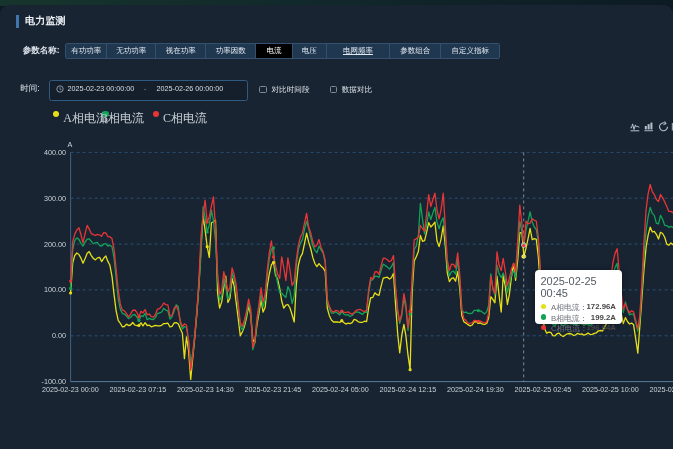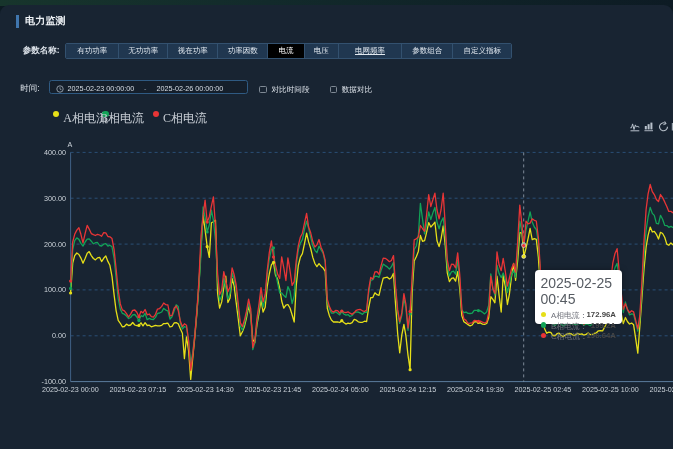--- a/index.html
+++ b/index.html
@@ -6,46 +6,46 @@
 #stage{position:relative;width:673px;height:449px;}
 #topstrip{position:absolute;left:0;top:0;width:673px;height:6px;background:linear-gradient(90deg,#17352c 0%,#122a2b 40%,#0d1b24 100%);}
 #panel{position:absolute;left:0;top:5px;width:673px;height:444px;background:#182432;border-radius:9px 9px 0 0;}
 #tbar{position:absolute;left:15.5px;top:15px;width:3.6px;height:13px;background:#4076ae;}
 #title{position:absolute;left:25px;top:14px;font-size:10px;font-weight:bold;color:#eef2f6;letter-spacing:0.2px;}
 .lab{position:absolute;font-size:8.5px;color:#dde3ea;white-space:nowrap;}
 #btns{position:absolute;left:65.3px;top:42.5px;display:flex;height:16.6px;border-radius:2px;overflow:hidden;border:1px solid #33516f;box-sizing:border-box;}
 .btn{background:#203750;color:#e2e9f0;font-size:7.5px;display:flex;align-items:center;justify-content:center;border-right:1px solid #33516f;box-sizing:border-box;white-space:nowrap;}
 .btn:last-child{border-right:none;}
 .btn.act{background:#000000;color:#fff;}
-#datebox{position:absolute;left:48.6px;top:80px;width:199.5px;height:14px;border:1px solid #2f5a82;border-radius:2.5px;background:#151f2b;box-sizing:border-box;}
+#datebox{position:absolute;left:48.6px;top:80px;width:199.5px;height:21px;border:1px solid #2f5a82;border-radius:2.5px;background:#151f2b;box-sizing:border-box;}
 .dtxt{position:absolute;top:3.2px;font-size:7.2px;color:#d7dde4;}
 .cb{position:absolute;width:7.6px;height:7.6px;border:1px solid #7e8994;border-radius:1.5px;background:transparent;box-sizing:border-box;}
 .cblab{position:absolute;font-size:7.6px;color:#dde3ea;}
 .legtxt{position:absolute;font-size:12px;color:#c9cfd6;top:110px;font-family:Liberation Serif, serif;}
 .ldot{position:absolute;width:6.6px;height:6.6px;border-radius:50%;top:110.8px;}
 #tooltip{position:absolute;left:535.4px;top:269.9px;width:86.2px;height:54px;background:#fff;border-radius:4px;box-shadow:0 0 6px rgba(0,0,0,0.35);box-sizing:border-box;padding:5px 4px 0 5px;}
-#tooltip .date{font-size:14px;color:#565b62;margin-bottom:2.6px;}
+#tooltip .date{font-size:11px;color:#565b62;margin-bottom:2.6px;}
 .trow{position:relative;height:10.7px;font-size:7.8px;color:#6e7079;}
 .trow .td{position:absolute;left:0.2px;top:2.2px;width:5.4px;height:5.4px;border-radius:50%;}
 .trow .tl{position:absolute;left:10.6px;top:0.6px;}
 .trow .tv{position:absolute;right:1.6px;top:0.6px;color:#464646;font-weight:bold;margin-left:40px;}
 text{font-family:"Liberation Sans",sans-serif;}
 .ylab{fill:#ccd3da;font-size:7.2px;text-anchor:end;}
 .xlab{fill:#ccd3da;font-size:7.2px;text-anchor:middle;}
 .grid{stroke:#2a4f76;stroke-width:1;stroke-dasharray:3 3;}
 </style></head>
 <body>
 <div id="stage">
 <div id="topstrip"></div>
 <div id="panel"></div>
 <div id="tbar"></div>
 <div id="title">电力监测</div>
 <div class="lab" style="left:59.5px;top:45.3px;transform:translateX(-100%);font-weight:bold;">参数名称:</div>
 <div id="btns">
-<div class="btn" style="width:53px;">有功功率</div>
+<div class="btn" style="width:41px;">有功功率</div>
 <div class="btn" style="width:49px;">无功功率</div>
 <div class="btn" style="width:50px;">视在功率</div>
 <div class="btn" style="width:50px;">功率因数</div>
 <div class="btn act" style="width:36.3px;">电流</div>
 <div class="btn" style="width:34.4px;">电压</div>
 <div class="btn" style="width:63px;text-decoration:underline;">电网频率</div>
 <div class="btn" style="width:51.4px;">参数组合</div>
 <div class="btn" style="width:57.9px;">自定义指标</div>
 </div>
 <div class="lab" style="left:39.5px;top:83px;transform:translateX(-100%);">时间:</div>

